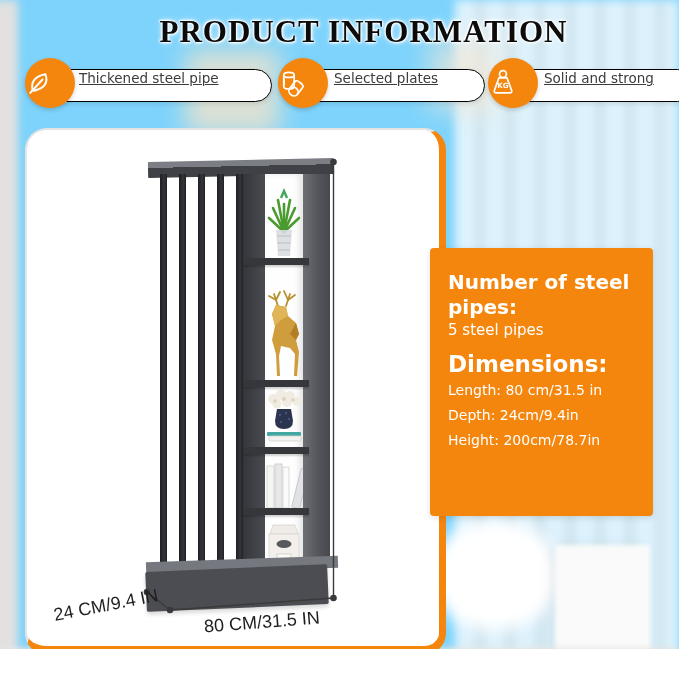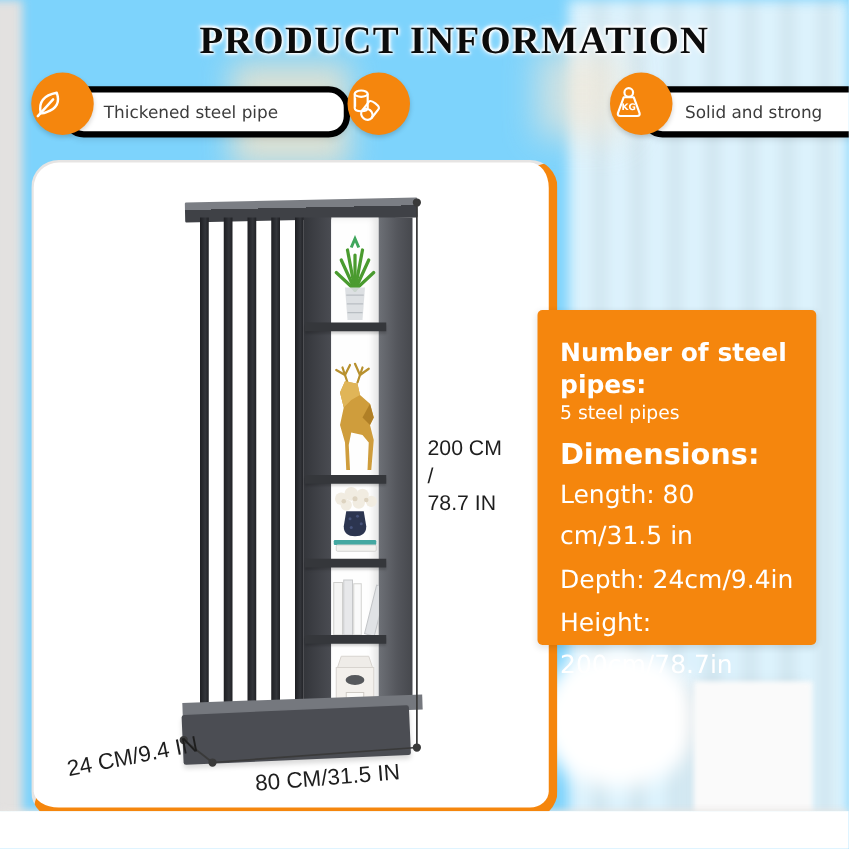--- a/index.html
+++ b/index.html
@@ -21,22 +21,22 @@
   .bg-floor{left:0;top:648px;width:679px;height:31px;background:#e7e5e3;filter:blur(3px);}
 
   
   .title{position:absolute;left:0;right:0;top:14px;text-align:center;
     font-family:"Liberation Serif","DejaVu Serif",serif;font-weight:bold;
     font-size:31px;letter-spacing:1px;color:#0c0c0c;
     text-shadow:0 0 3px #fff,0 0 6px #fff,1px 1px 2px #fff,-1px -1px 2px #fff;}
 
   
   .badge-pill{position:absolute;top:69px;height:31px;background:#fff;
-    border:5px solid #000000;border-radius:17px;box-shadow:0 2px 5px rgba(0,0,0,.10);
-    display:flex;align-items:center;font-size:13.5px;color:#3c3c3c;}
+    border:1px solid #000000;border-radius:17px;box-shadow:0 2px 5px rgba(0,0,0,.10);
+    display:flex;align-items:flex-start;font-size:13.5px;color:#3c3c3c;text-decoration:underline;}
   .badge-circle{position:absolute;top:58px;width:50px;height:50px;border-radius:50%;
     background:#F5860D;display:flex;align-items:center;justify-content:flex-start;
     box-shadow:0 2px 4px rgba(0,0,0,.18);}
   .badge-circle svg{display:block;}
 
   
   .card{position:absolute;left:25px;top:128px;width:412px;height:516px;
     background:#ffffff;border:2px solid #e6e4e3;border-right:7px solid #F5860D;
     border-bottom:9px solid #F5860D;border-radius:22px;z-index:1;}
 
@@ -63,21 +63,21 @@
   .dim-depth{left:38px;top:595px;width:136px;text-align:center;font-size:18px;transform:rotate(-11deg);}
   .dim-width{left:178px;top:612px;width:168px;text-align:center;font-size:18px;transform:rotate(-4.5deg);}
 
   
   .infobox{position:absolute;left:430px;top:248px;width:223px;height:268px;
     background:#F5860D;border-radius:4px;z-index:3;color:#fff;
     padding:22px 16px 0 18px;box-sizing:border-box;box-shadow:0 2px 6px rgba(0,0,0,.12);}
   .infobox .h1{font-size:20px;font-weight:bold;line-height:1.25;}
   .infobox .val{font-size:15px;margin-top:1px;}
   .infobox .h2{font-size:23px;font-weight:bold;margin-top:12px;}
-  .infobox .row{font-size:20px;line-height:1.65;margin-top:2px;}
+  .infobox .row{font-size:14px;line-height:1.65;margin-top:2px;}
 </style>
 </head>
 <body>
 
 <div id="stage">
 
   <div class="bg-shape bg-leftband"></div>
   <div class="bg-shape bg-curtain"></div>
   <div class="bg-shape bg-warm1"></div>
   <div class="bg-shape bg-warm2"></div>
@@ -90,20 +90,23 @@
   <div class="badge-pill" style="left:50px;width:192px;padding-left:28px;">
     <span>Thickened steel pipe</span>
   </div>
   <div class="badge-circle" style="left:25px;">
     <svg width="28" height="28" viewBox="0 0 24 24">
       <path d="M6.5 18.5 Q4 7 17.5 4.5 Q21 14 10.5 17.8 Q8.2 18.8 6.5 18.5 Z" fill="none" stroke="#fff" stroke-width="1.7" stroke-linejoin="round"></path>
       <path d="M4.5 20.5 L15 9" fill="none" stroke="#fff" stroke-width="1.7" stroke-linecap="round"></path>
     </svg>
   </div>
 
+  <div class="badge-pill" style="left:303px;width:150px;padding-left:30px;">
+    <span>Selected plates</span>
+  </div>
   <div class="badge-circle" style="left:278px;">
     <svg width="30" height="30" viewBox="0 0 26 26">
       <g fill="none" stroke="#fff" stroke-width="1.5">
         <ellipse cx="9.5" cy="6" rx="4.5" ry="2.2"></ellipse>
         <path d="M5 6 L5 16 Q5 18.2 9.5 18.2 Q14 18.2 14 16 L14 6"></path>
         <path d="M5.5 9 L5.5 15" stroke-width="1"></path>
         <g transform="rotate(38 16 17)">
           <ellipse cx="16" cy="21.2" rx="4.2" ry="3.6"></ellipse>
           <path d="M11.8 21.2 L11.8 13.4 Q11.8 11.6 16 11.6 Q20.2 11.6 20.2 13.4 L20.2 21.2"></path>
         </g>
@@ -222,25 +225,20 @@
       <line x1="333.5" y1="162" x2="333.5" y2="598"></line>
       <line x1="147" y1="592" x2="170" y2="610"></line>
       <line x1="170" y1="610" x2="333.5" y2="598"></line>
       <circle cx="333.5" cy="162" r="2.6"></circle>
       <circle cx="333.5" cy="598" r="2.6"></circle>
       <circle cx="147" cy="592" r="2.6"></circle>
       <circle cx="170" cy="610" r="2.6"></circle>
     </g>
   </svg>
 
-  <div class="dim-label dim-height">
-    <div>200 CM</div>
-    <div>/</div>
-    <div>78.7 IN</div>
-  </div>
   <div class="dim-label dim-depth">24 CM/9.4 IN</div>
   <div class="dim-label dim-width">80 CM/31.5 IN</div>
 
   <div class="infobox">
     <div class="h1">Number of steel pipes:</div>
     <div class="val">5 steel pipes</div>
     <div class="h2">Dimensions:</div>
     <div class="row">Length:  80 cm/31.5 in</div>
     <div class="row">Depth:  24cm/9.4in</div>
     <div class="row">Height:  200cm/78.7in</div>

